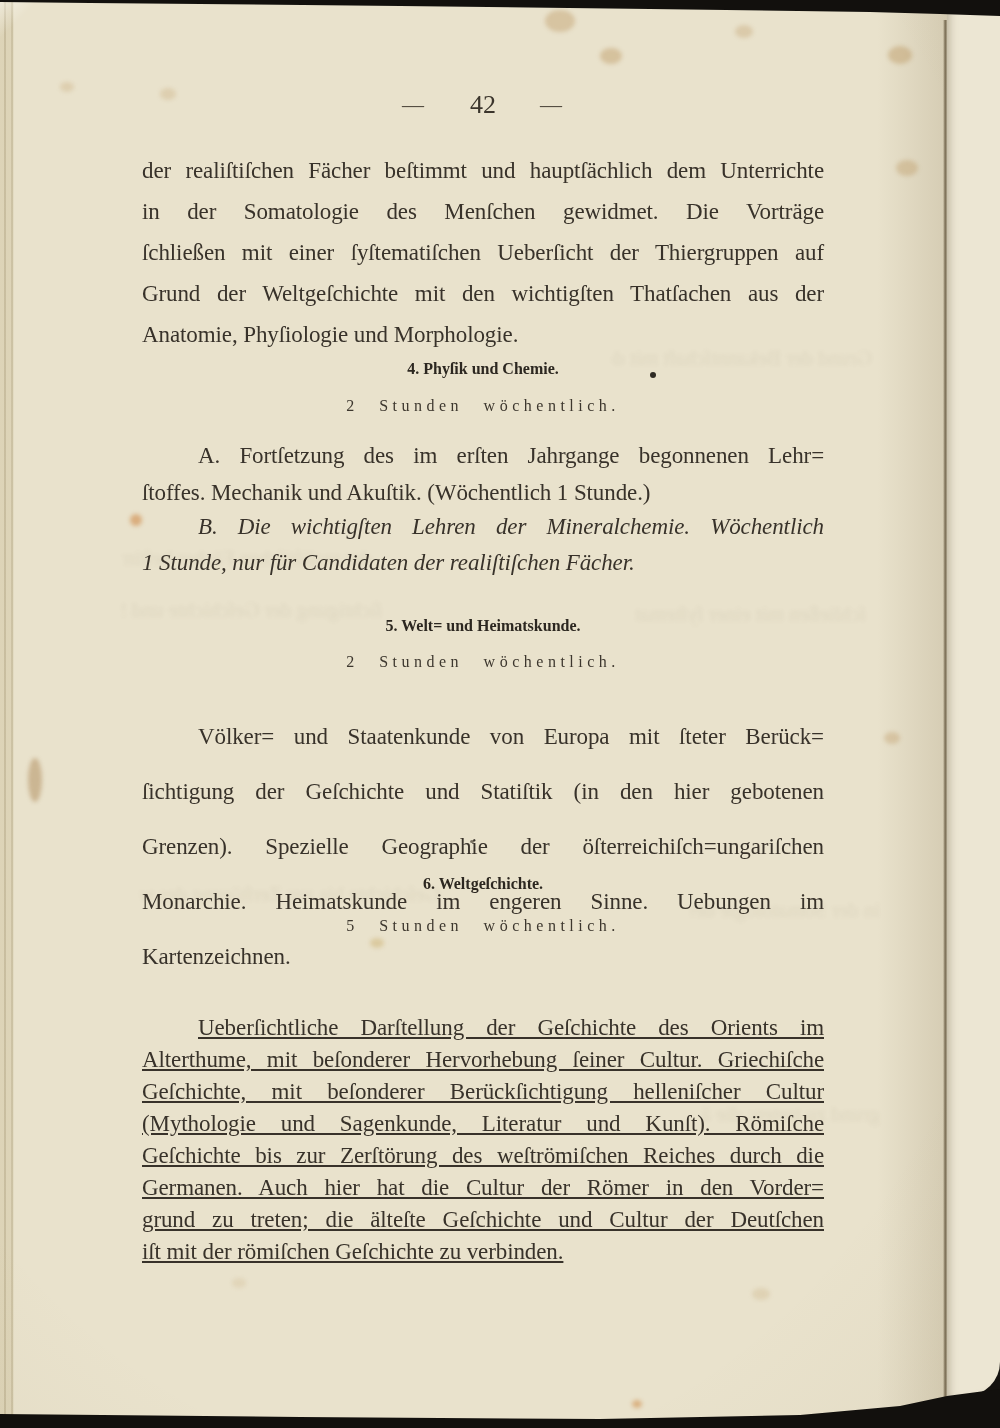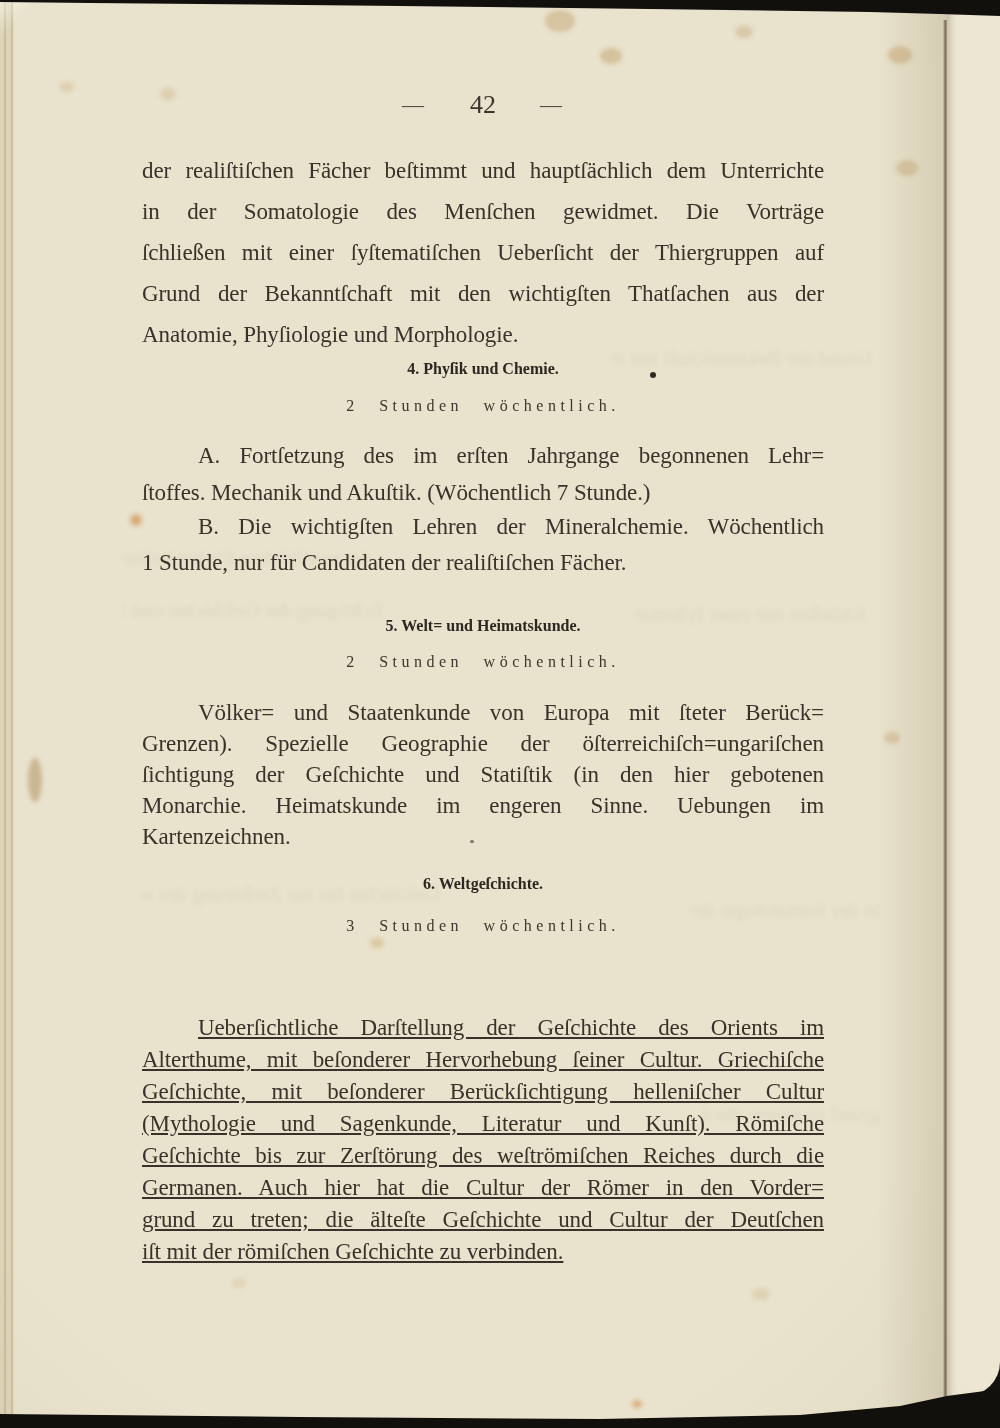--- a/index.html
+++ b/index.html
@@ -34,21 +34,21 @@
         clip-path:polygon(0 28px,300px 31px,600px 33px,800px 29px,900px 20px,947px 10px,1000px 3px,1000px 42px,0 42px);}
   
   .text-area{position:absolute;left:142px;width:682px;z-index:4;}
   .pageno-row{top:90px;display:flex;justify-content:center;align-items:center;gap:44px;}
   .pageno-dash{font-size:22px;color:#4c453a;letter-spacing:2px;}
   .pageno{font-size:26px;color:#3b352c;}
   .para{position:absolute;left:142px;width:682px;font-size:23px;letter-spacing:-0.1px;}
   .lh41 .tline{line-height:41px;}
   .lh37 .tline{line-height:37px;font-family:Liberation Serif, serif;}
   .lh36 .tline{line-height:36px;}
-  .lh31 .tline{line-height:31px;}
+  .lh31 .tline{line-height:31px;margin-top:24px;}
   .lh32 .tline{line-height:32px;}
   .tline{text-align:justify;text-align-last:justify;white-space:normal;}
   .tline.last{text-align-last:left;}
   .indented .tline:first-child{text-indent:56px;}
   .heading{position:absolute;left:142px;width:682px;text-align:center;font-weight:bold;
            font-size:16px;color:var(--heading-ink);}
   .hours{position:absolute;left:142px;width:682px;text-align:center;font-size:16px;
          letter-spacing:4.5px;word-spacing:12px;color:#3d372e;}
   
   .ink-dot{position:absolute;width:6px;height:6px;border-radius:50%;background:#2f2b24;z-index:5;}
@@ -92,49 +92,49 @@
   <div class="text-area pageno-row" style="position:absolute;">
     <span class="pageno-dash">—</span>
     <span class="pageno">42</span>
     <span class="pageno-dash">—</span>
   </div>
 
   <div class="para lh41" style="top:150px;">
       <div class="tline">der realiſtiſchen Fächer beſtimmt und hauptſächlich dem Unterrichte</div>
       <div class="tline">in der Somatologie des Menſchen gewidmet. Die Vorträge</div>
       <div class="tline">ſchließen mit einer ſyſtematiſchen Ueberſicht der Thiergruppen auf</div>
-      <div class="tline">Grund der Bekanntſchaft mit den wichtigſten Thatſachen aus der</div>
+      <div class="tline">Grund der Weltgeſchichte mit den wichtigſten Thatſachen aus der</div>
       <div class="tline last">Anatomie, Phyſiologie und Morphologie.</div>
     </div>
 
   <div class="heading" style="top:360px;">4. Phyſik und Chemie.</div>
   <div class="ink-dot" style="left:650px;top:372px;"></div>
   <div class="hours" style="top:397px;">2 Stunden wöchentlich.</div>
   <div class="para lh37 indented" style="top:437px;">
       <div class="tline">A. Fortſetzung des im erſten Jahrgange begonnenen Lehr=</div>
-      <div class="tline last">ſtoffes. Mechanik und Akuſtik. (Wöchentlich 7 Stunde.)</div>
+      <div class="tline last">ſtoffes. Mechanik und Akuſtik. (Wöchentlich 1 Stunde.)</div>
     </div>
-  <div class="para lh36 indented" style="top:509px;">
+  <div class="para lh36 indented" style="top:509px;font-style:italic;">
       <div class="tline">B. Die wichtigſten Lehren der Mineralchemie. Wöchentlich</div>
       <div class="tline last">1 Stunde, nur für Candidaten der realiſtiſchen Fächer.</div>
     </div>
 
   <div class="heading" style="top:617px;">5. Welt= und Heimatskunde.</div>
   <div class="hours" style="top:653px;">2 Stunden wöchentlich.</div>
   <div class="para lh31 indented" style="top:697px;">
       <div class="tline">Völker= und Staatenkunde von Europa mit ſteter Berück=</div>
+      <div class="tline">ſichtigung der Geſchichte und Statiſtik (in den hier gebotenen</div>
       <div class="tline">Grenzen). Spezielle Geographie der öſterreichiſch=ungariſchen</div>
-      <div class="tline">ſichtigung der Geſchichte und Statiſtik (in den hier gebotenen</div>
       <div class="tline">Monarchie. Heimatskunde im engeren Sinne. Uebungen im</div>
       <div class="tline last">Kartenzeichnen.</div>
     </div>
   <div class="speck" style="left:470px;top:840px;"></div>
 
   <div class="heading" style="top:875px;">6. Weltgeſchichte.</div>
-  <div class="hours" style="top:917px;">3 Stunden wöchentlich.</div>
+  <div class="hours" style="top:917px;">5 Stunden wöchentlich.</div>
   <div class="para lh32 indented" style="top:1012px;text-decoration:underline;">
       <div class="tline">Ueberſichtliche Darſtellung der Geſchichte des Orients im</div>
       <div class="tline">Alterthume, mit beſonderer Hervorhebung ſeiner Cultur. Griechiſche</div>
       <div class="tline">Geſchichte, mit beſonderer Berückſichtigung helleniſcher Cultur</div>
       <div class="tline">(Mythologie und Sagenkunde, Literatur und Kunſt). Römiſche</div>
       <div class="tline">Geſchichte bis zur Zerſtörung des weſtrömiſchen Reiches durch die</div>
       <div class="tline">Germanen. Auch hier hat die Cultur der Römer in den Vorder=</div>
       <div class="tline">grund zu treten; die älteſte Geſchichte und Cultur der Deutſchen</div>
       <div class="tline last">iſt mit der römiſchen Geſchichte zu verbinden.</div>
     </div>

